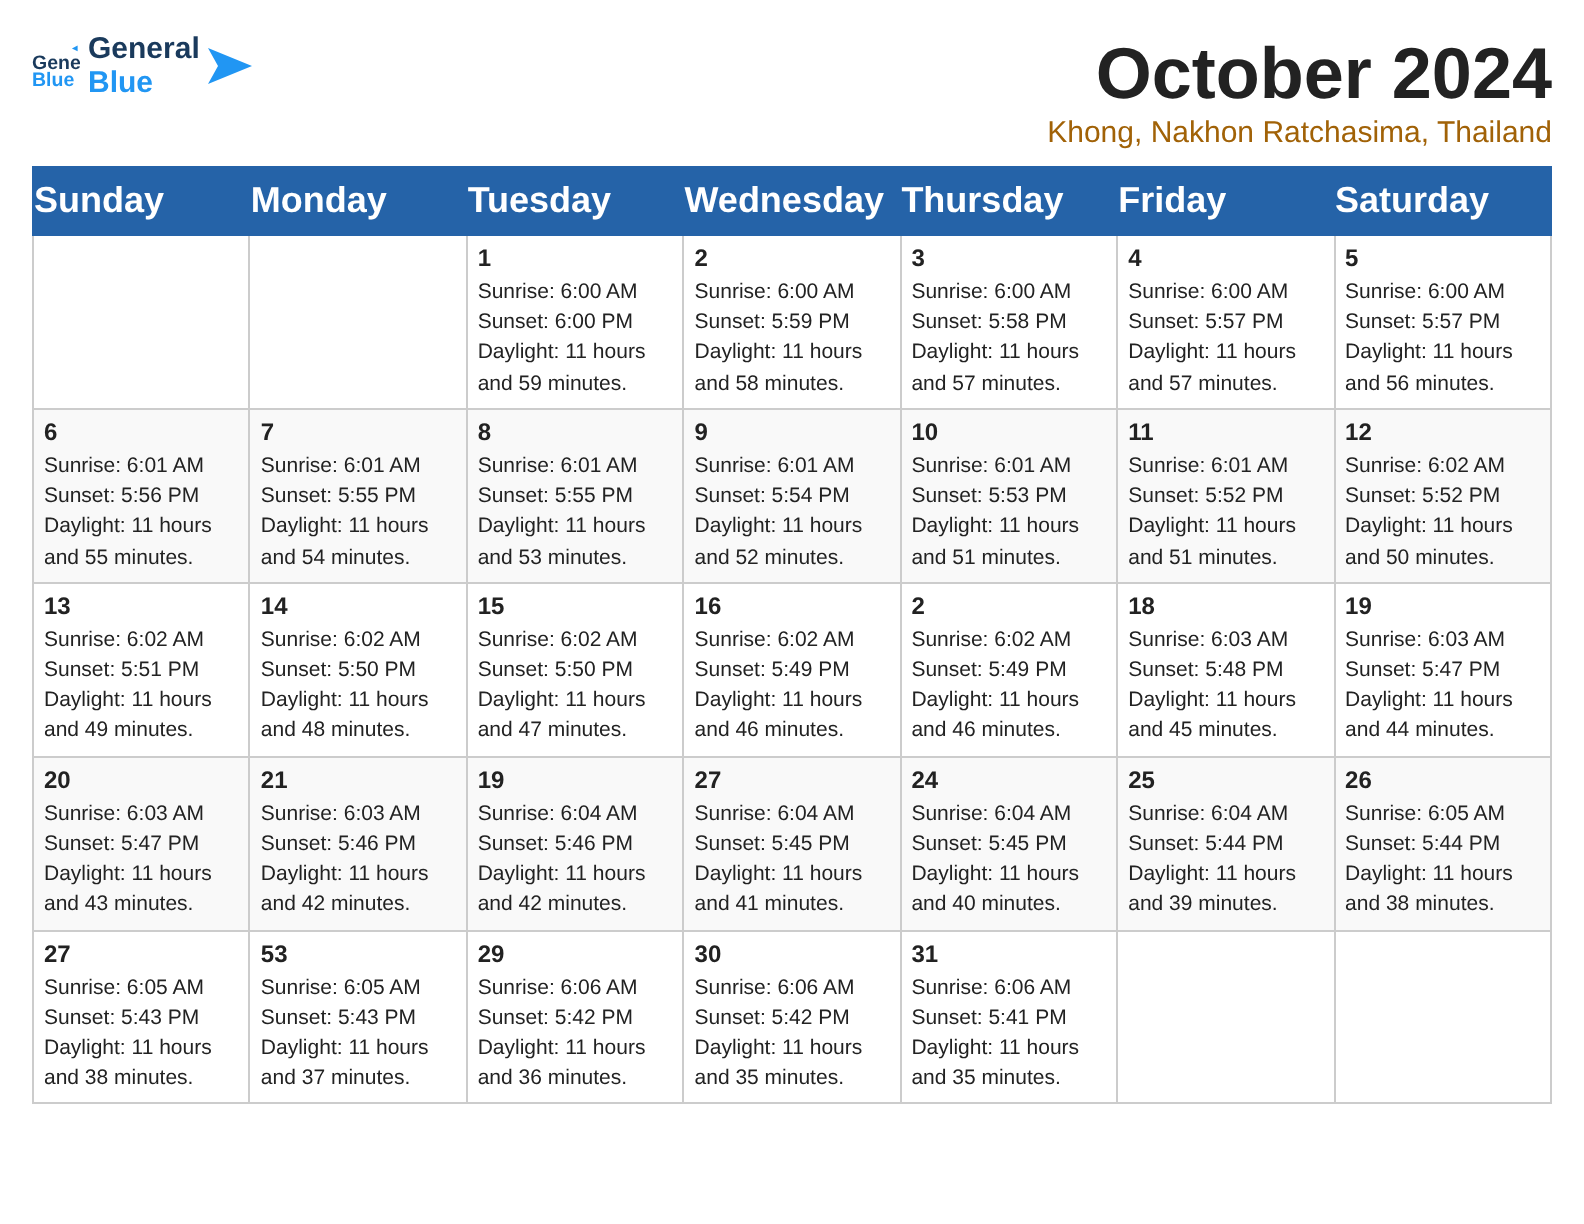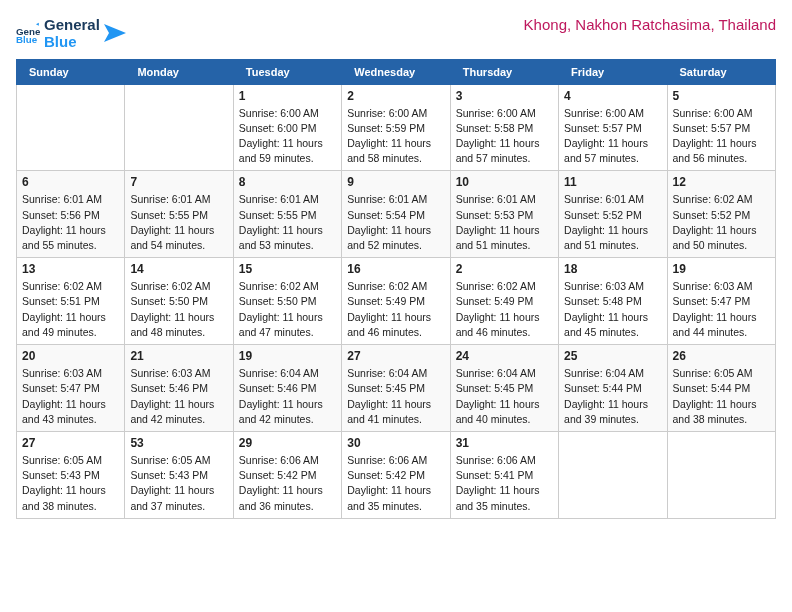--- a/index.html
+++ b/index.html
@@ -28,33 +28,33 @@
     .title-block {
       text-align: right;
     }
     .month-title {
       font-size: 36px;
       font-weight: bold;
       color: #222;
     }
     .location {
       font-size: 15px;
-      color: #be185d;
+      color: #a16207;
     }
     .calendar {
       width: 100%;
       border-collapse: collapse;
       font-size: 11px;
     }
     .calendar thead th {
       background: #2563a8;
       color: #fff;
-      padding: 6px 12px;
+      padding: 6px 0;
       text-align: left;
-      font-size: 11px;
+      font-size: 18px;
       font-weight: bold;
       border: 1px solid #2563a8;
     }
     .calendar tbody td {
       border: 1px solid #ccc;
       vertical-align: top;
       padding: 4px 5px;
       width: 107px;
       min-height: 80px;
       color: #222;
@@ -90,20 +90,21 @@
     </svg>
     <div style="display:flex;flex-direction:column;line-height:1.15;">
       <span style="font-size:15px;font-weight:bold;color:#1a3a5c;">General</span>
       <span style="font-size:15px;font-weight:bold;color:#2196f3;">Blue</span>
     </div>
     <svg width="22" height="18" viewBox="0 0 22 18">
       <polygon points="0,0 22,9 0,18 5,9" fill="#2196f3"></polygon>
     </svg>
   </div>
   <div class="title-block">
+    <div class="month-title">October 2024</div>
     <div class="location">Khong, Nakhon Ratchasima, Thailand</div>
   </div>
 </div>
 
 <table class="calendar">
   <thead>
     <tr>
     <th>Sunday</th>
         <th>Monday</th>
         <th>Tuesday</th>

